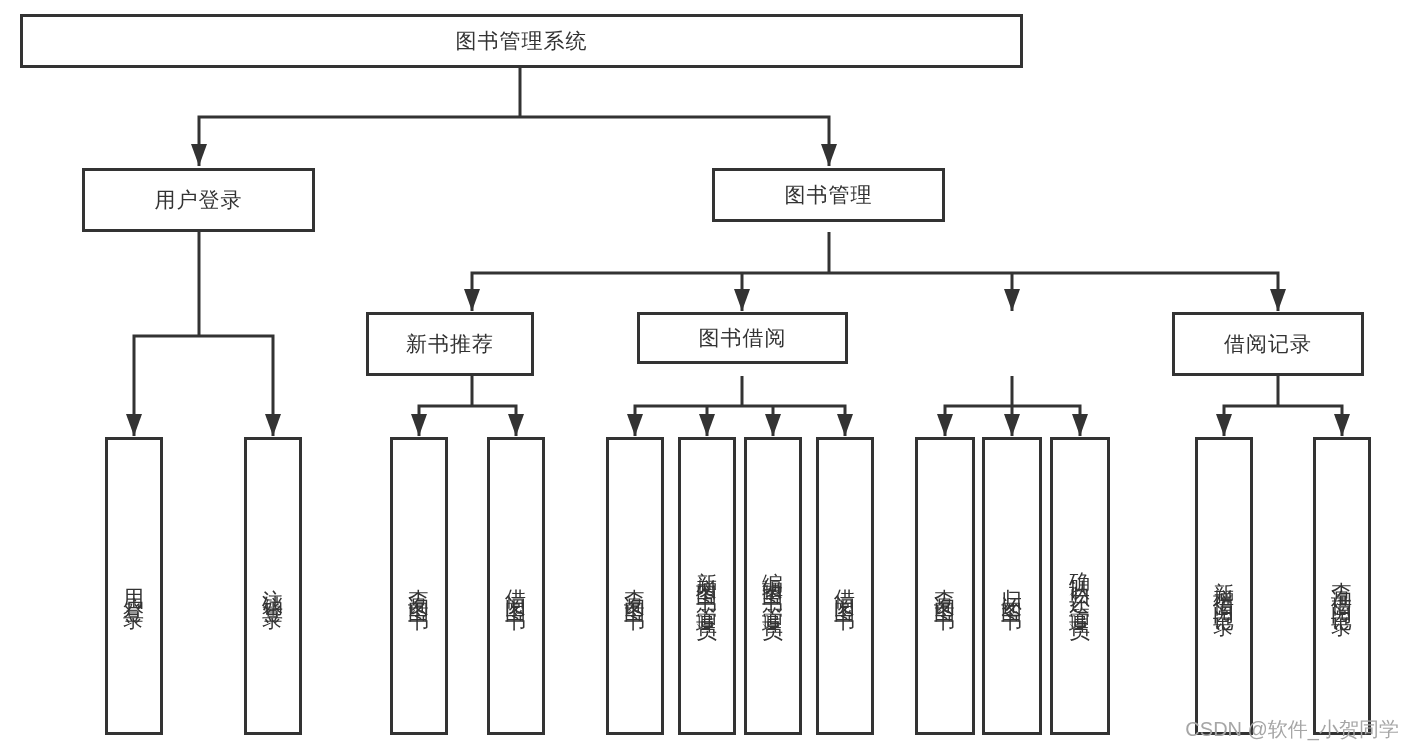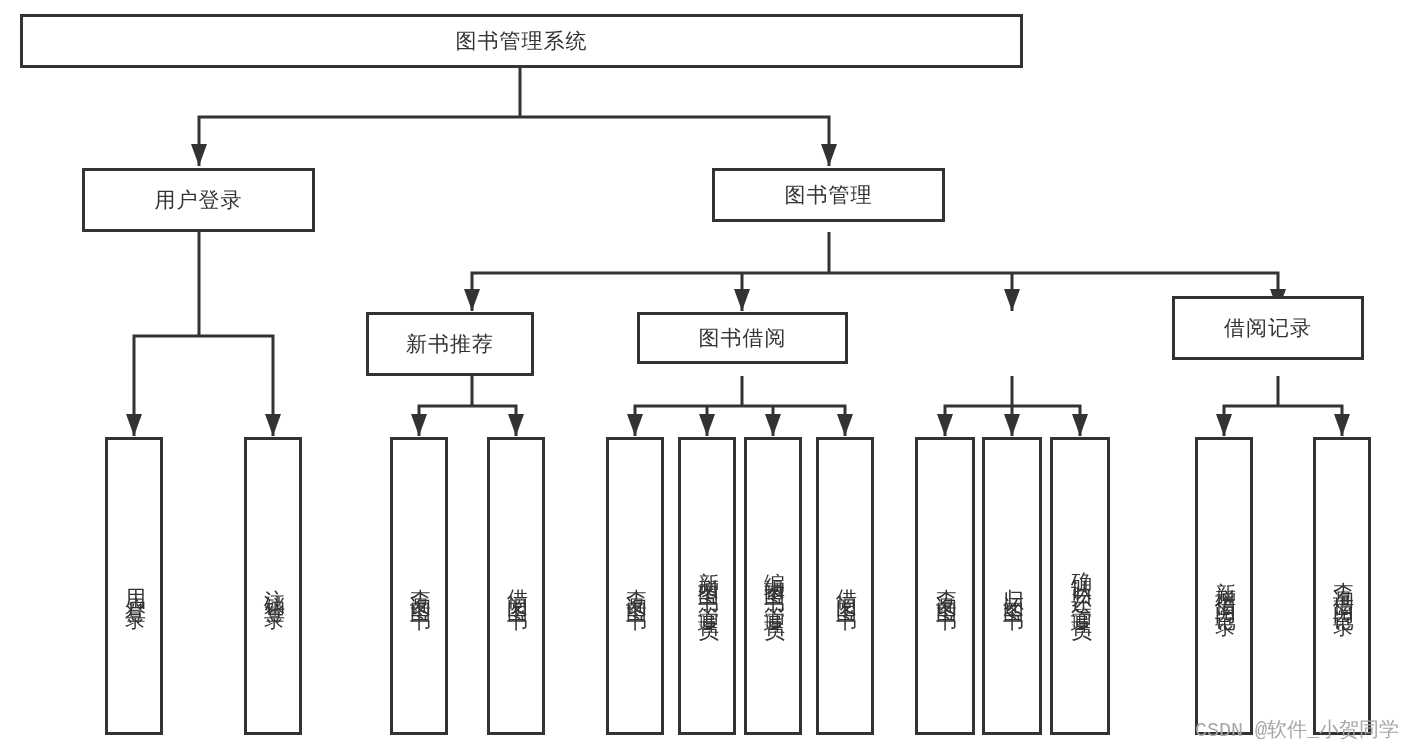--- a/index.html
+++ b/index.html
@@ -1,21 +1,21 @@
 <!DOCTYPE html>
 <html><head>
 <meta charset="utf-8">
 <title>图书管理系统</title>
 <style>
   html,body { margin:0; padding:0; background:#ffffff; }
   #stage {
     position:relative;
     width:1405px; height:747px;
     background:#ffffff;
-    font-family:Liberation Mono, monospace;
+    font-family:Liberation Sans, sans-serif;
     overflow:hidden;
   }
   #wires { position:absolute; left:0; top:0; width:1405px; height:747px; }
   .node {
     position:absolute;
     box-sizing:border-box;
     background:#ffffff;
     border:3px solid #333333;
     display:flex;
     align-items:center;
@@ -100,21 +100,21 @@
   <div class="node hnode" style="left:712px;top:168px;width:233px;height:54px">
     <span>图书管理</span>
   </div>
 
   <div class="node hnode" style="left:366px;top:312px;width:168px;height:64px">
     <span>新书推荐</span>
   </div>
   <div class="node hnode" style="left:637px;top:312px;width:211px;height:52px">
     <span>图书借阅</span>
   </div>
-  <div class="node hnode" style="left:1172px;top:296px;width:192px;height:64px">
+  <div class="node hnode" style="left:1172px;top:312px;width:192px;height:64px">
     <span>借阅记录</span>
   </div>
 
   <div class="node vnode" style="left:105px;top:437px;width:58px;height:298px">
     <span class="vtext">用户登录</span>
   </div>
   <div class="node vnode" style="left:244px;top:437px;width:58px;height:298px">
     <span class="vtext">注销登录</span>
   </div>
 

